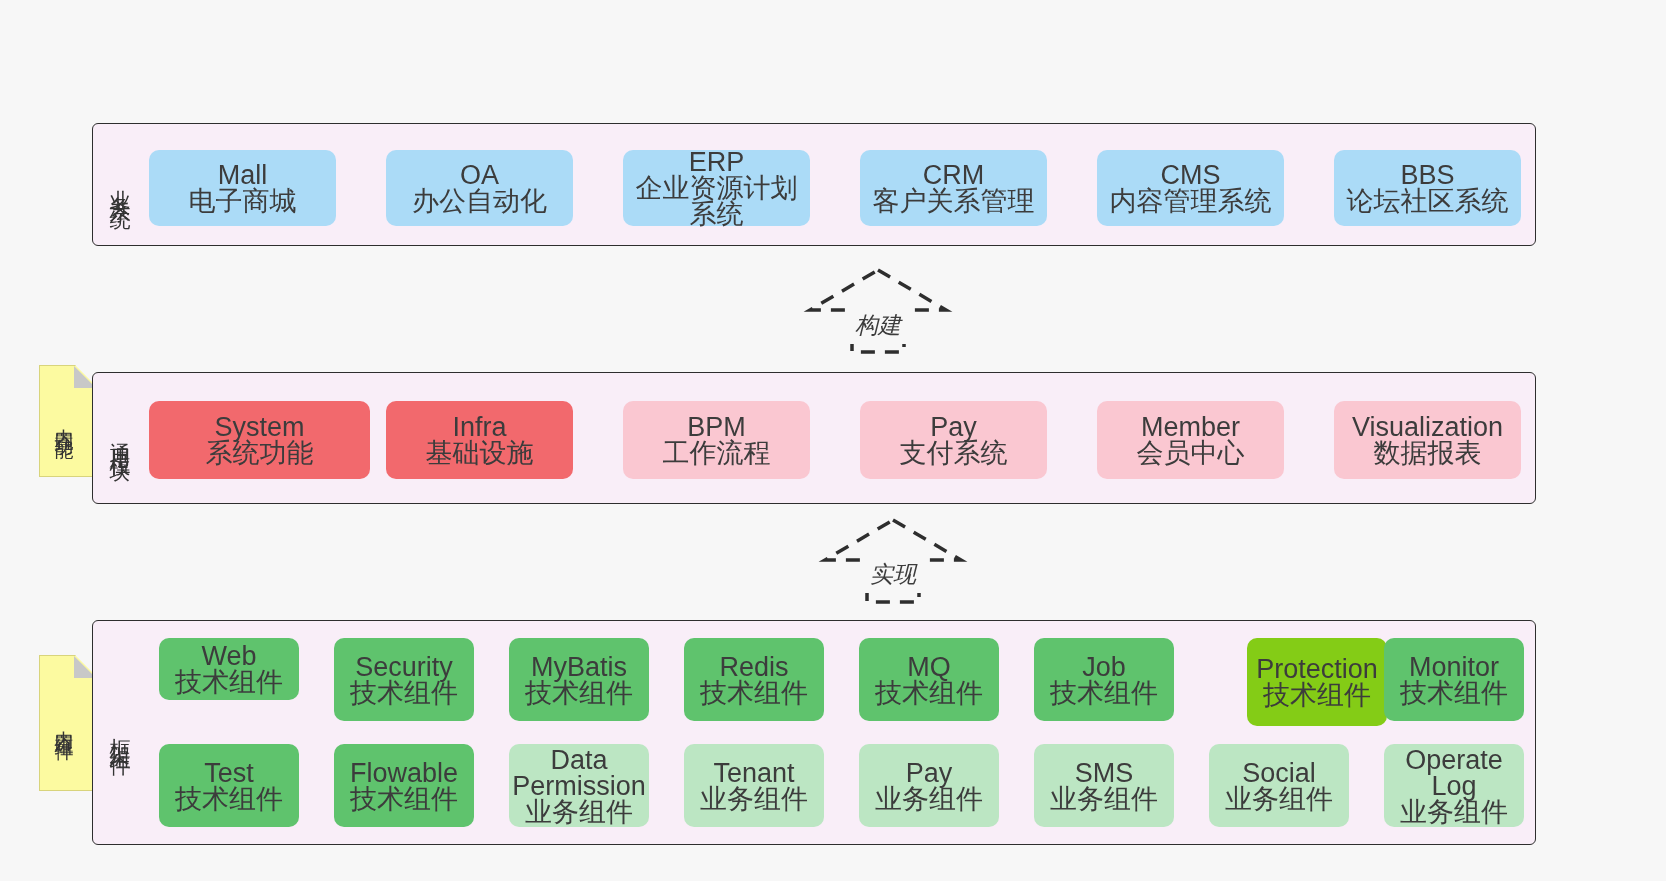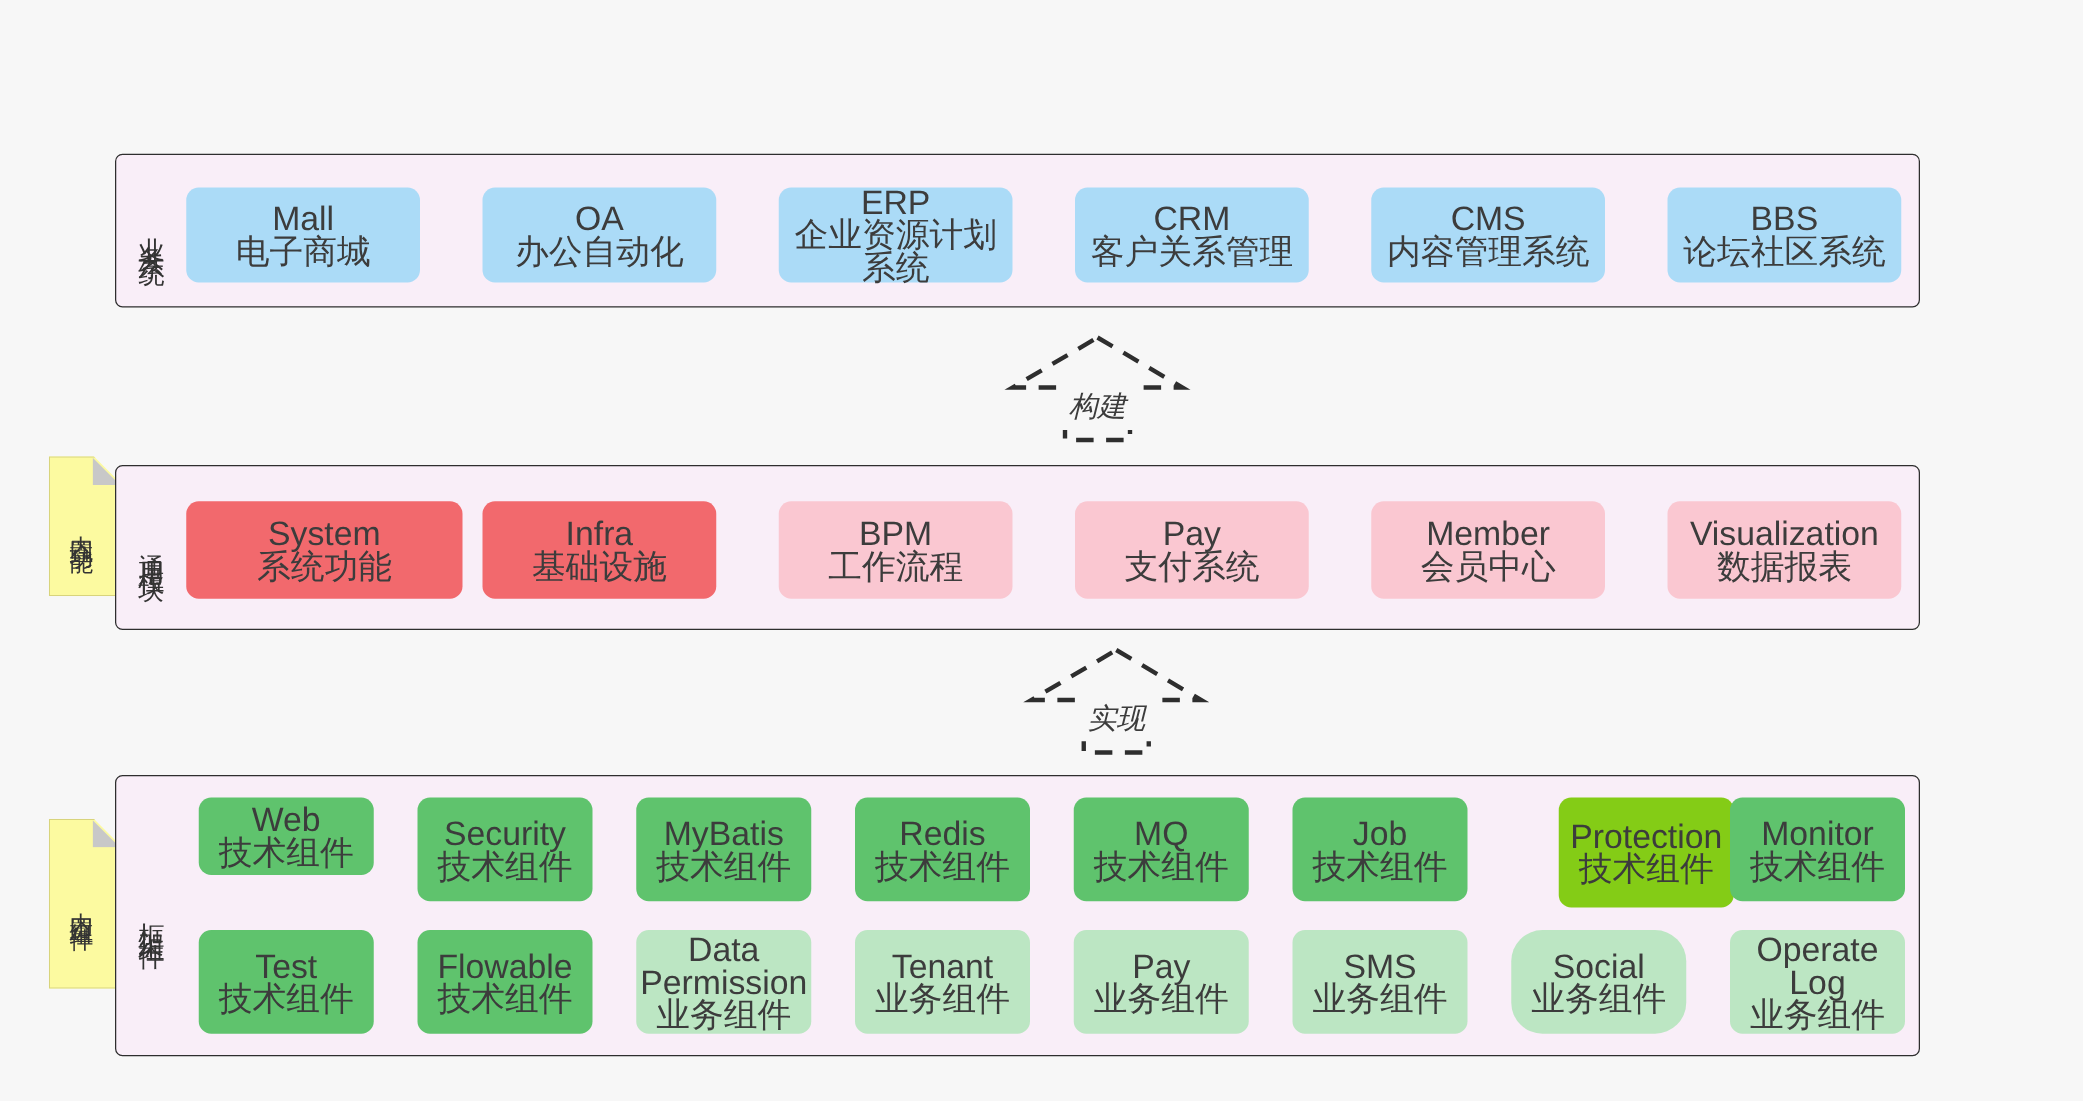--- a/index.html
+++ b/index.html
@@ -156,21 +156,21 @@
       <span>业务组件</span>
     </div>
     <div class="box" style="left: 766px; top: 123px; width: 140px; height: 83px; background: rgb(188, 230, 195);">
       <span>Pay</span>
       <span>业务组件</span>
     </div>
     <div class="box" style="left: 941px; top: 123px; width: 140px; height: 83px; background: rgb(188, 230, 195);">
       <span>SMS</span>
       <span>业务组件</span>
     </div>
-    <div class="box" style="left: 1116px; top: 123px; width: 140px; height: 83px; background: rgb(188, 230, 195); border-radius: 25px;">
+    <div class="box" style="left: 1116px; top: 123px; width: 140px; height: 83px; background: rgb(188, 230, 195);">
       <span>Social</span>
       <span>业务组件</span>
     </div>
     <div class="box" style="left: 1291px; top: 123px; width: 140px; height: 83px; background: rgb(188, 230, 195);">
       <span>Operate Log</span>
       <span>业务组件</span>
     </div>
   </section>
 
 </div>

